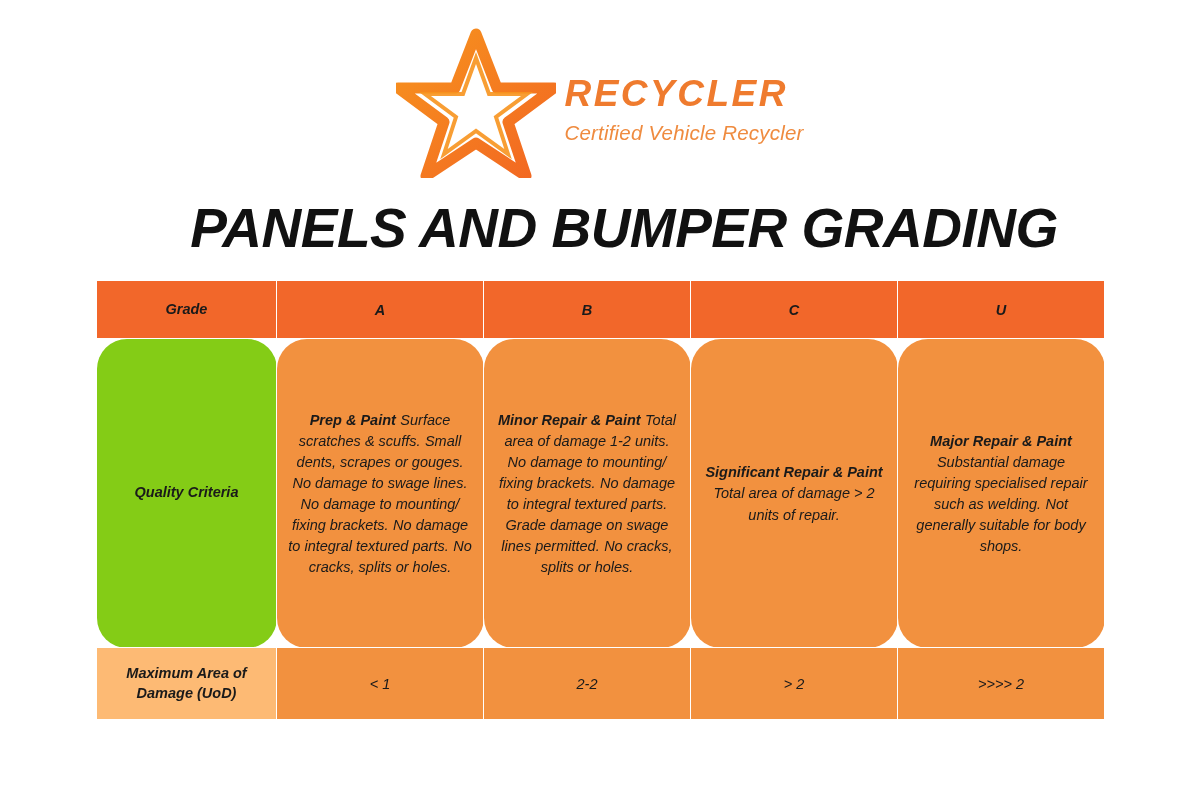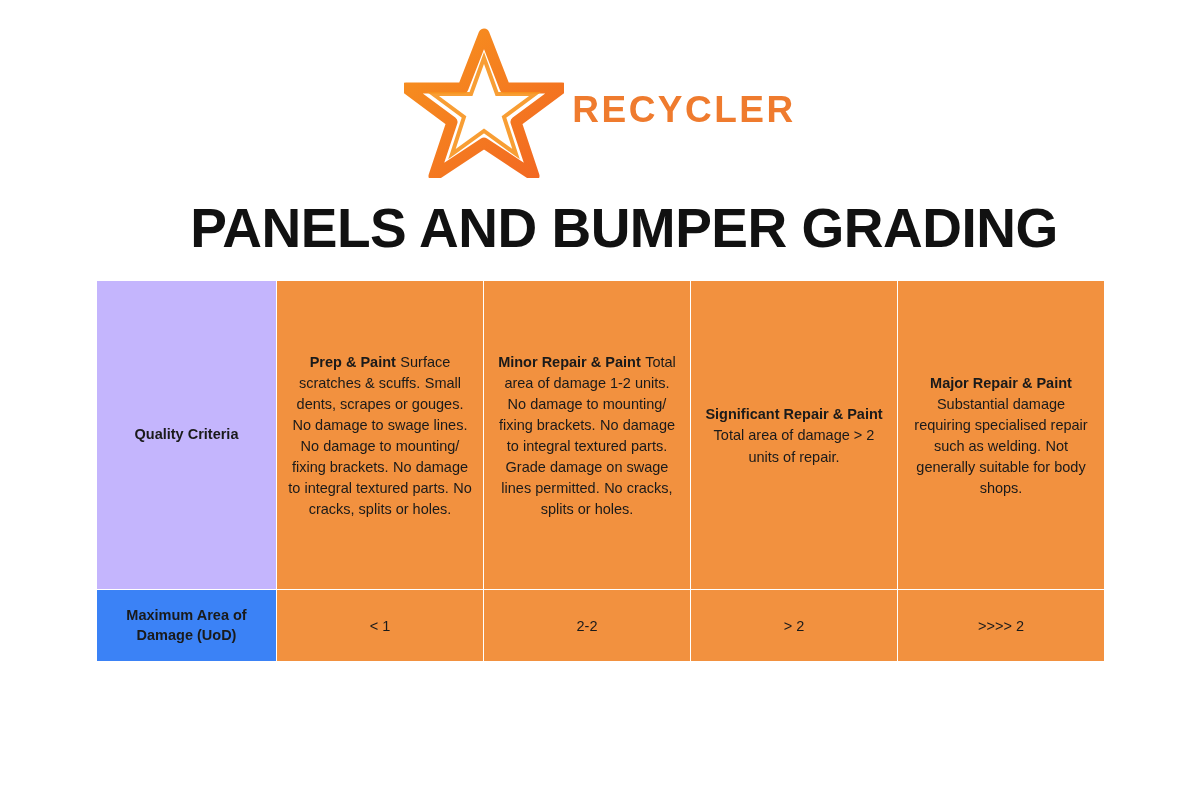--- a/index.html
+++ b/index.html
@@ -12,20 +12,21 @@
     height: 800px;
     font-family: "Liberation Sans", sans-serif;
     color: #1a1a1a;
     overflow: hidden;
   }
   .page {
     position: relative;
     width: 1112px;
     height: 800px;
     background: #ffffff;
+    font-style: italic;
   }
 
   
   .logo-block {
     position: absolute;
     top: 28px;
     left: 0;
     width: 1200px;
     height: 150px;
     display: flex;
@@ -97,31 +98,32 @@
   tr.header-row td {
     background: #f2672a;
     height: 45px;
     font-size: 14.5px;
     font-weight: bold;
     color: #1a1a1a;
   }
   tr.criteria-row td {
     background: #f2913f;
     height: 296px;
+    border-radius: 30px;
   }
   tr.criteria-row td.label-cell {
-    background: #c4b5fd;
+    background: #84cc16;
   }
   tr.max-row td {
     background: #f2913f;
     height: 59px;
     font-size: 14.5px;
   }
   tr.max-row td.label-cell {
-    background: #3b82f6;
+    background: #fdba74;
   }
 
   .label-cell {
     font-size: 14.5px;
     font-weight: bold;
     color: #1a1a1a;
     line-height: 1.35;
   }
 
   .cell-inner {
@@ -157,35 +159,43 @@
           <linearGradient id="gStar" x1="0" y1="0" x2="1" y2="1">
             <stop offset="0%" stop-color="#f7941e"></stop>
             <stop offset="100%" stop-color="#f26522"></stop>
           </linearGradient>
         </defs>
         <path d="M80 6 L101 60 L158 60 L112 94 L130 148 L80 115 L30 148 L48 94 L2 60 L59 60 Z" fill="none" stroke="url(#gStar)" stroke-width="11" stroke-linejoin="round"></path>
         <path d="M80 30 L93 66 L131 66 L100 89 L112 126 L80 103 L48 126 L60 89 L29 66 L67 66 Z" fill="none" stroke="#f7941e" stroke-width="4" opacity="0.9"></path>
       </svg>
       <div class="logo-text">
         <div class="logo-title">RECYCLER</div>
+        <div class="logo-sub">Certified Vehicle Recycler</div>
       </div>
     </div>
   </div>
 
   <div class="page-heading">PANELS AND BUMPER GRADING</div>
 
   <table class="grading-table">
     <colgroup>
       <col class="col-label">
       <col class="col-grade">
       <col class="col-grade">
       <col class="col-grade">
       <col class="col-grade">
     </colgroup>
     <tbody>
+      <tr class="header-row">
+        <td class="label-cell">Grade</td>
+        <td>A</td>
+        <td>B</td>
+        <td>C</td>
+        <td>U</td>
+      </tr>
 
       <tr class="criteria-row">
         <td class="label-cell">Quality Criteria</td>
 
         <td>
           <span class="cell-inner cell-a">
             <span class="cell-head">Prep &amp; Paint</span>
             <span class="cell-line">Surface scratches &amp; scuffs.</span>
             <span class="cell-line">Small dents, scrapes or gouges.</span>
             <span class="cell-line">No damage to swage lines.</span>

